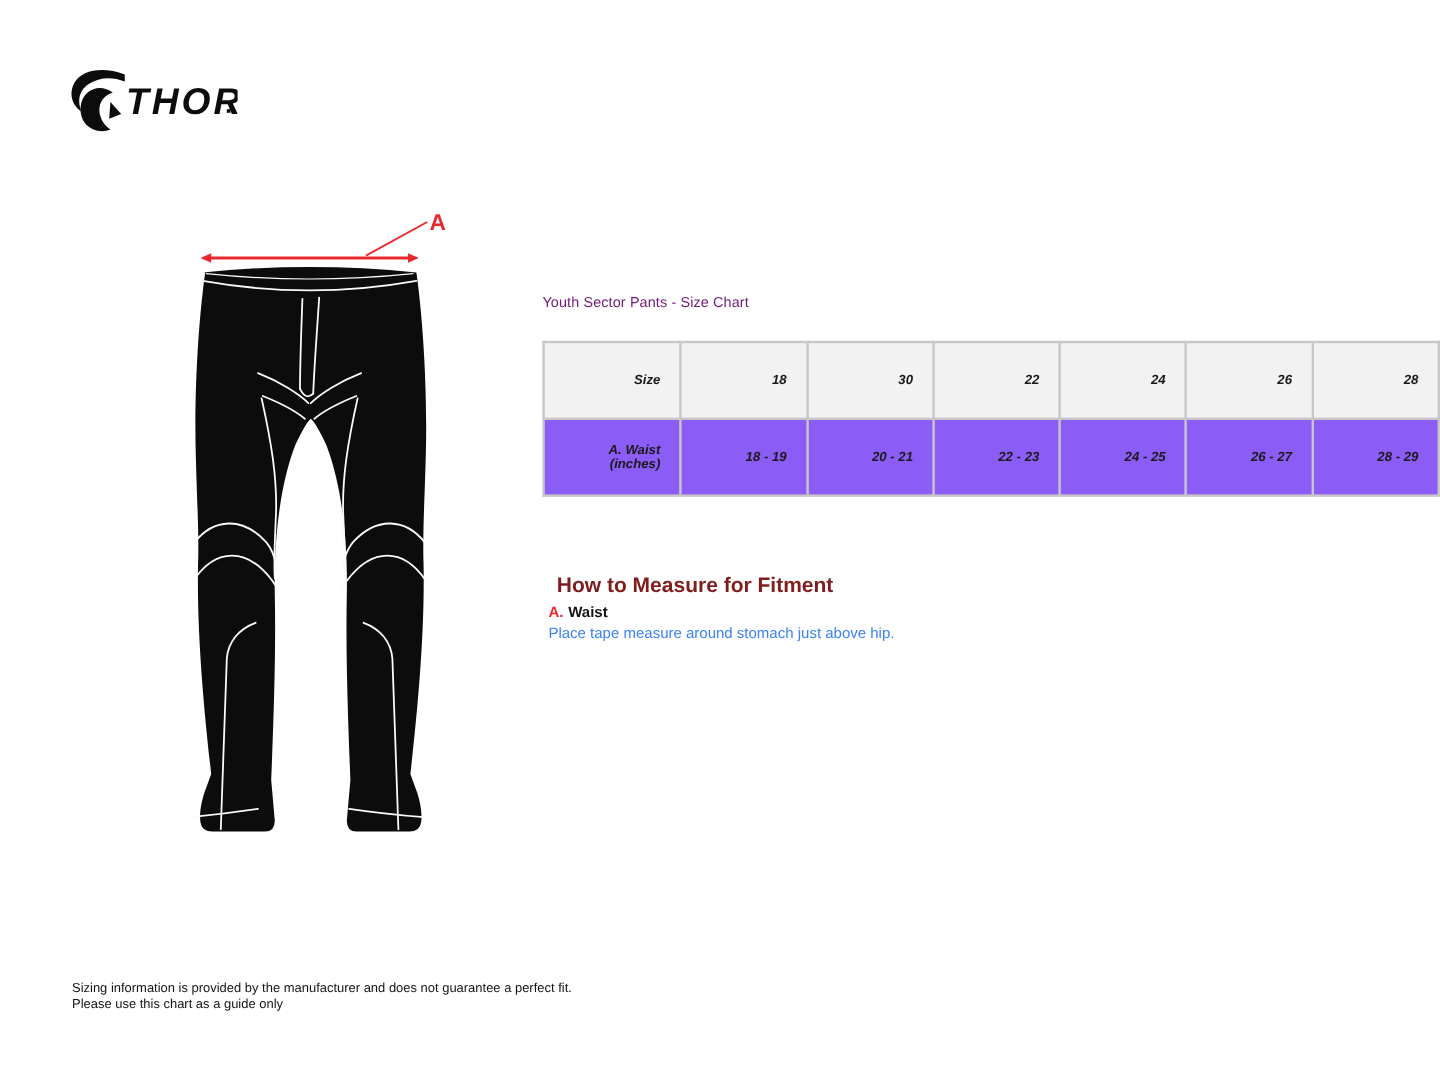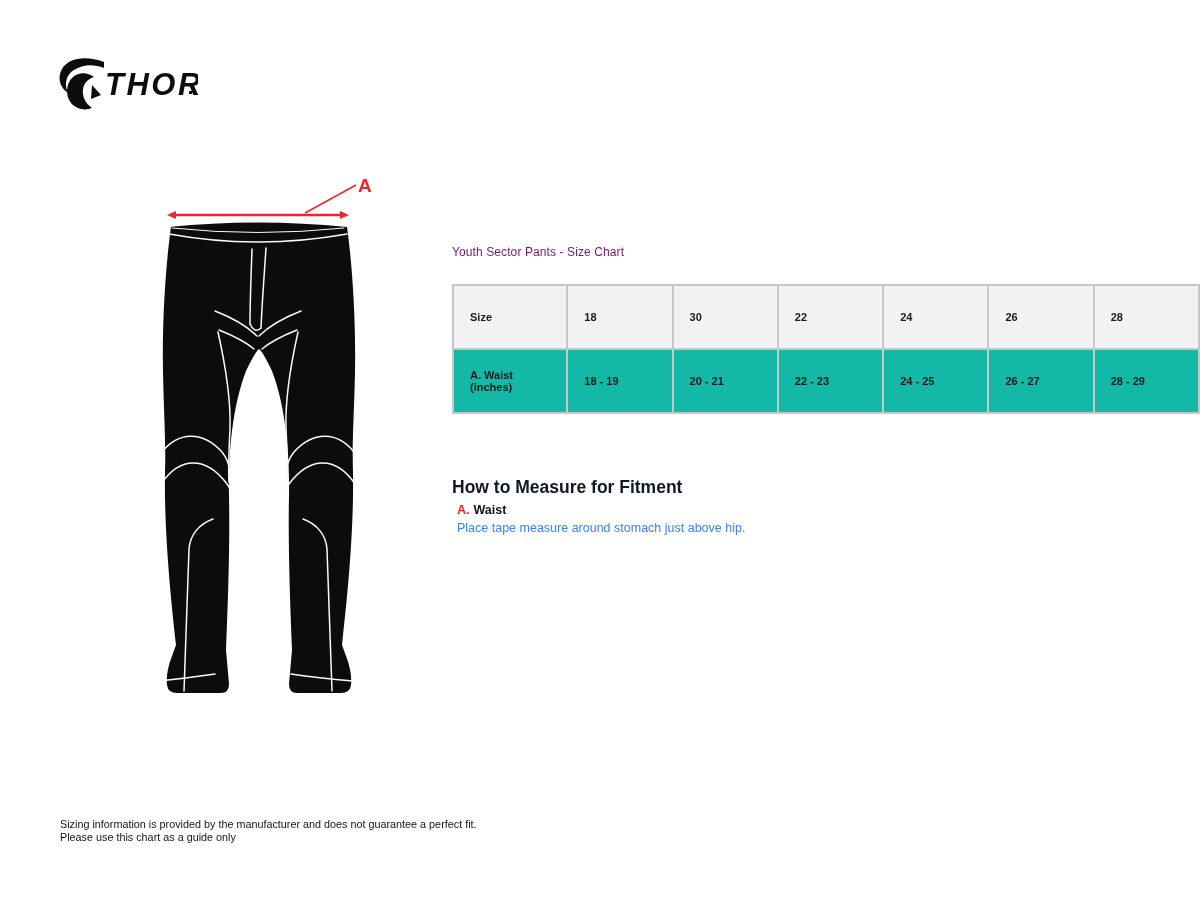--- a/index.html
+++ b/index.html
@@ -26,36 +26,37 @@
     letter-spacing:0.1px;
   }
   #size-table{
     left:452px;top:284px;
     border-collapse:collapse;
     table-layout:fixed;
   }
   #size-table td{
     border:2px solid #c7c7c7;
     height:62px;
-    text-align:left;
+    text-align:right;
     vertical-align:middle;
     font-size:11px;
     font-weight:bold;
     color:#1a1a1a;
     padding:0 16px;
+    font-style:italic;
   }
   #size-table td.label-cell{width:84px;}
   #size-table td.value-cell{width:77px;margin-left:48px;}
   #size-table tr:nth-child(1) td{background:#f2f2f2;}
-  #size-table tr:nth-child(2) td{background:#14b8a6;}
+  #size-table tr:nth-child(2) td{background:#8b5cf6;}
 
   
   #measure-title{
-    left:452px;top:477px;
-    font-size:17.5px;font-weight:bold;color:#0f172a;
+    left:464px;top:477px;
+    font-size:17.5px;font-weight:bold;color:#7f1d1d;
   }
   #measure-item{
     left:457px;top:503px;
     font-size:12.5px;font-weight:bold;
   }
   #measure-item .letter{color:#e8282d;margin-right:4px;}
   #measure-item .name{color:#141414;text-align:center;}
   #measure-desc{
     left:457px;top:521px;
     font-size:12.5px;color:#3b82f6;font-weight:normal;

